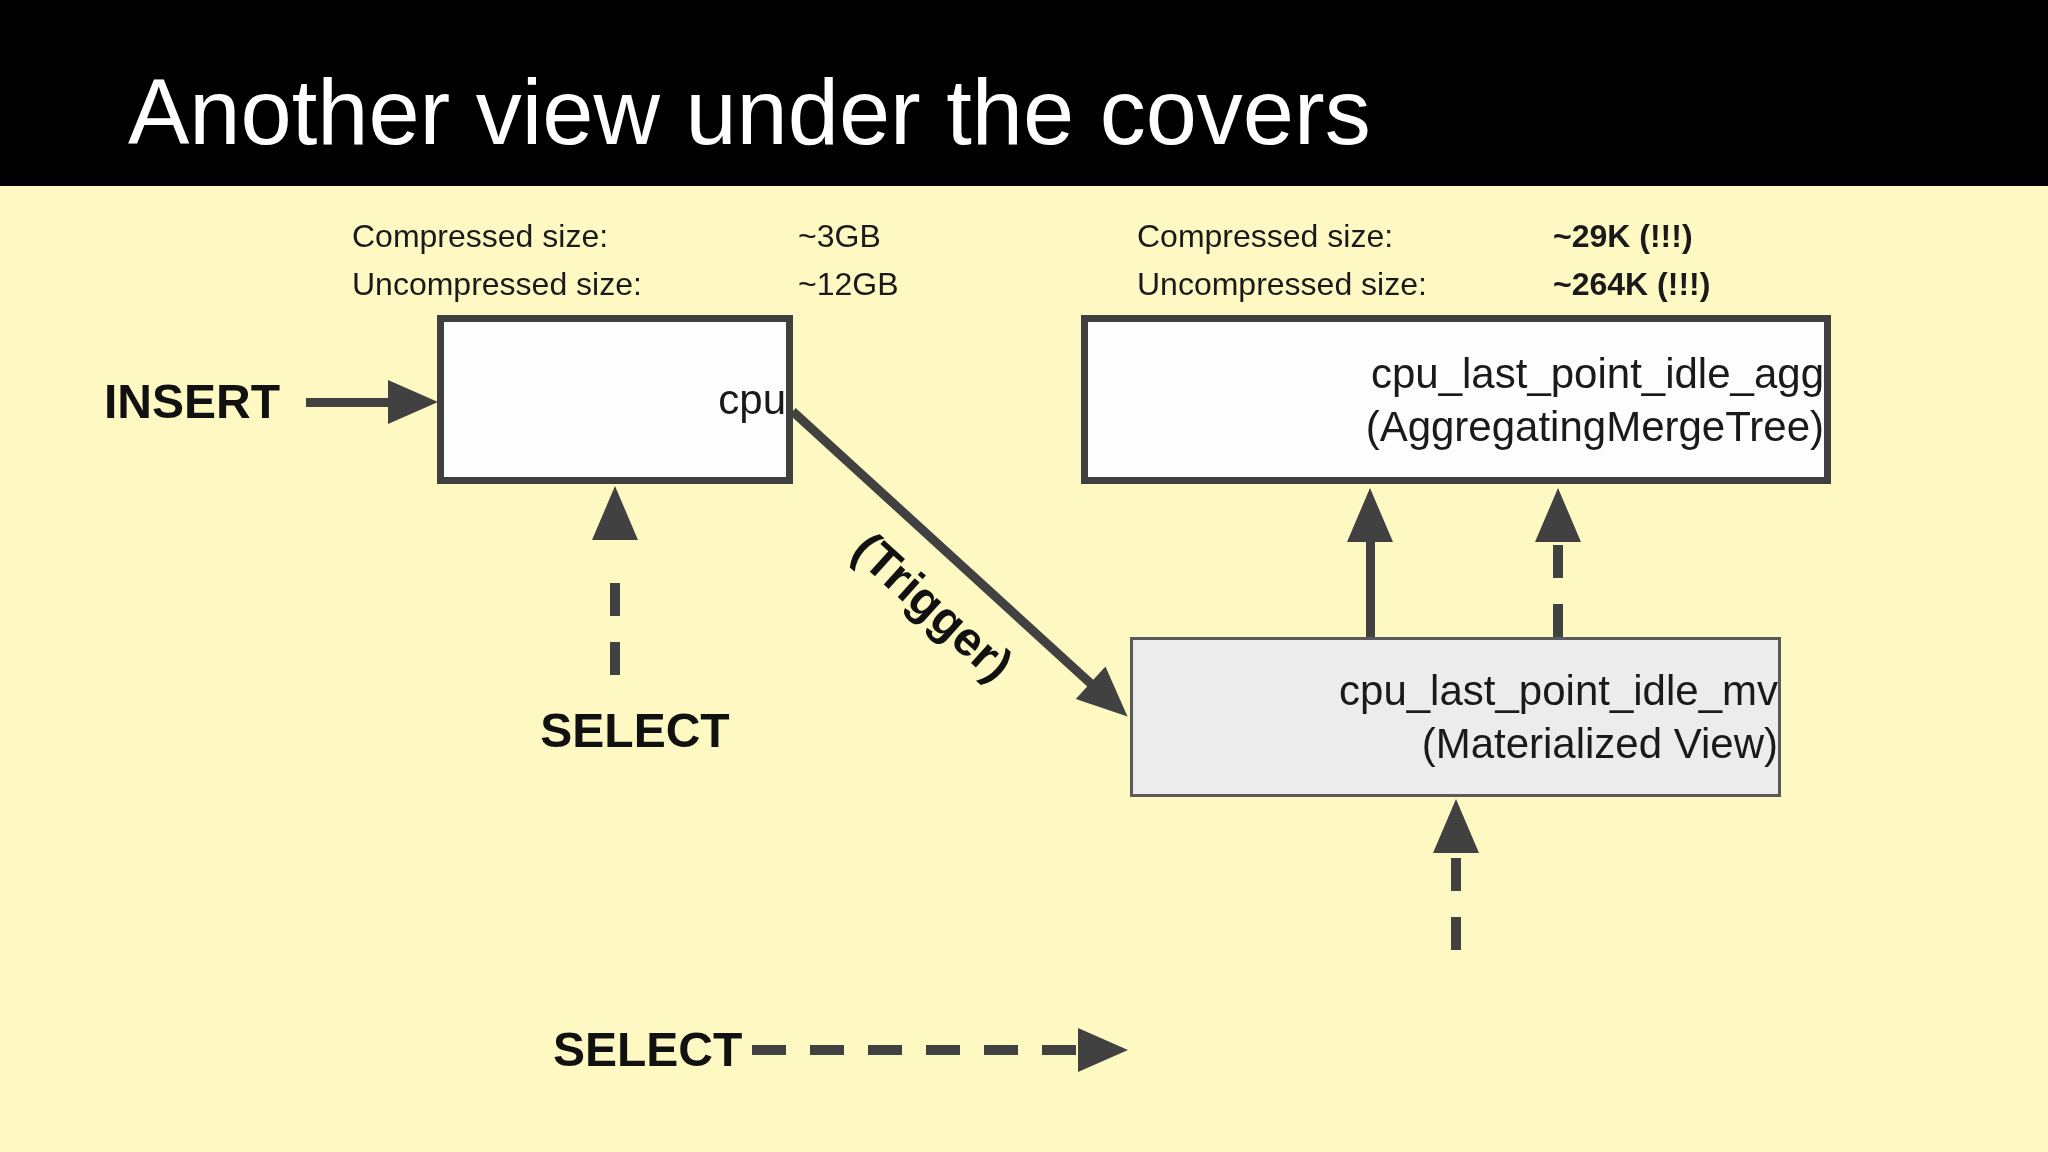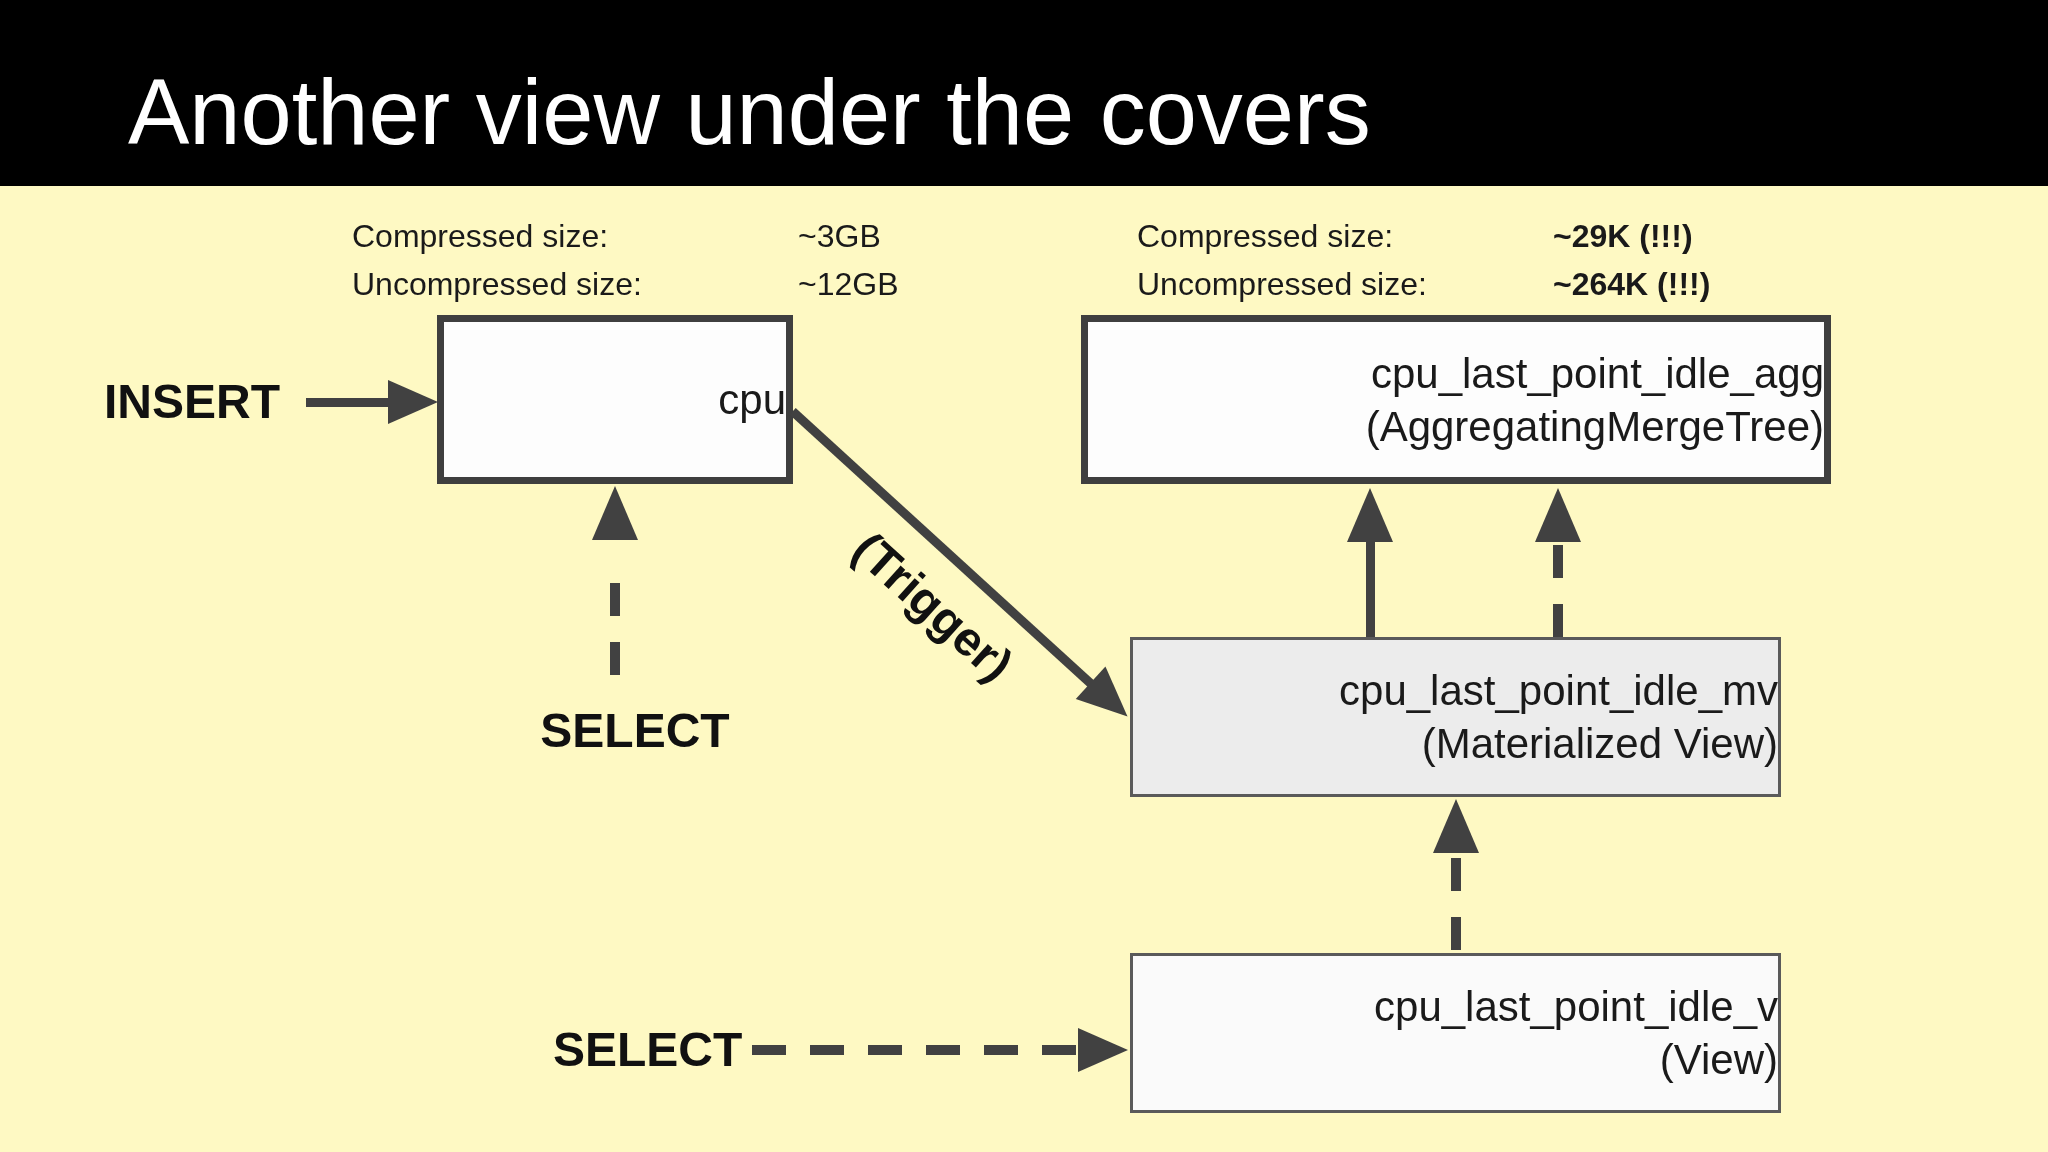--- a/index.html
+++ b/index.html
@@ -83,24 +83,20 @@
   <div class="node thick node-agg">
     <div>cpu_last_point_idle_agg</div>
     <div>(AggregatingMergeTree)</div>
   </div>
 
   <div class="node thin node-mv">
     <div>cpu_last_point_idle_mv</div>
     <div>(Materialized View)</div>
   </div>
 
-  <div class="node thin node-view">
-    <div>cpu_last_point_idle_v</div>
-    <div>(View)</div>
-  </div>
 
   <div class="biglabel lbl-insert">INSERT</div>
   <div class="shaft" style="left:306px;top:398px;width:92px;height:9px;"></div>
   <div class="head head-right" style="left:388px;top:380px;"></div>
 
   <div class="head head-up" style="left:592px;top:486px;"></div>
   <div class="dash-v" style="left:610px;top:583px;height:95px;"></div>
   <div class="biglabel lbl-select-top">SELECT</div>
 
   <div class="rot" style="left:793px;top:411px;width:453px;height:0;transform:rotate(42.4deg);">

